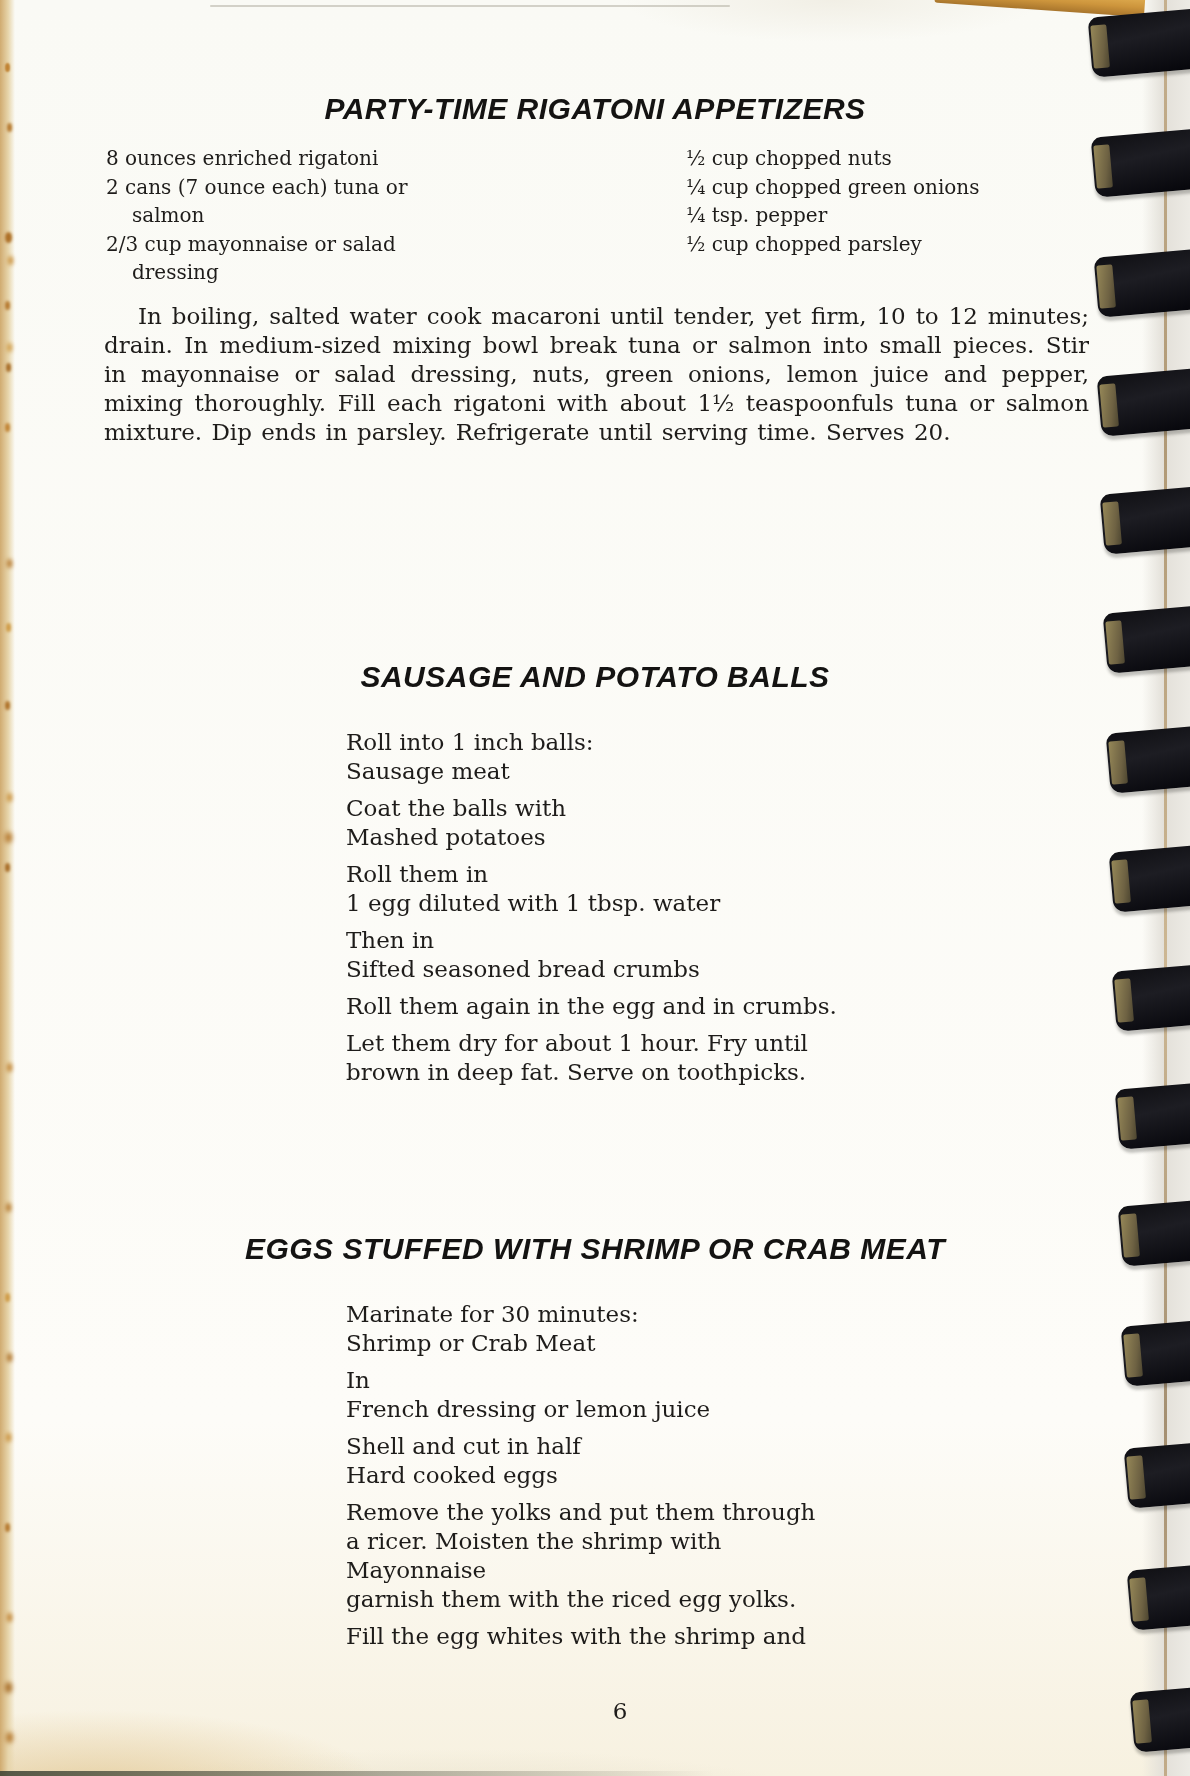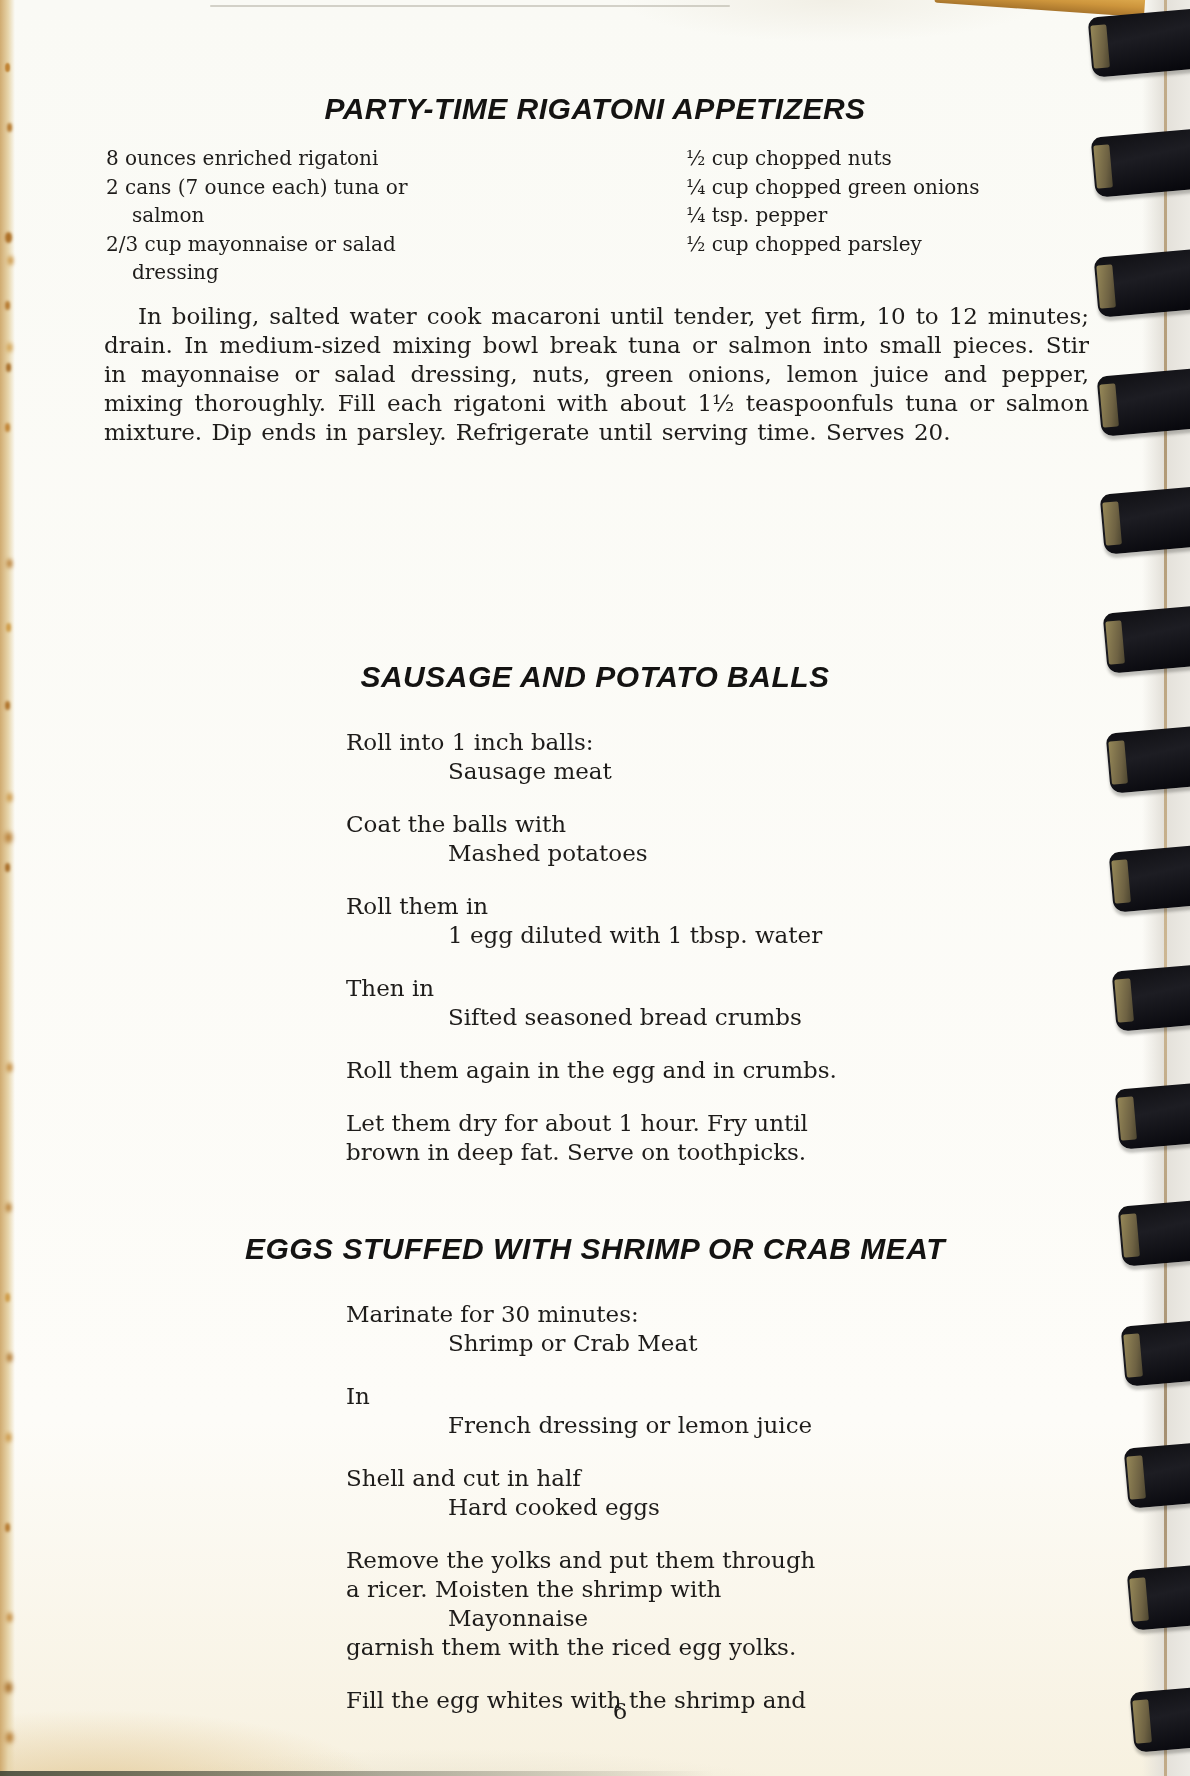--- a/index.html
+++ b/index.html
@@ -53,22 +53,22 @@
   .ing-col.left{left:106px;}
   .ing-col.right{left:686px;}
   .ing{white-space:nowrap;}
   .ing.wrap{padding-left:26px;}
   .para{position:absolute;top:298px;left:100px;width:985px;margin:4px;z-index:2;
     font-size:23px;line-height:29px;text-align:justify;text-indent:34px;word-spacing:2px;}
   .steps{position:absolute;left:346px;font-size:23px;line-height:29px;z-index:2;}
   .s1{top:728px;}
   .s2{top:1300px;}
   .step{white-space:nowrap;}
-  .step.lvl1{margin-left:102px;}
-  .step.gap{margin-top:24px;}
+  .step.lvl1{}
+  .step.gap{margin-top:8px;}
   .page-num{position:absolute;top:1698px;left:560px;width:120px;text-align:center;
     font-size:23px;z-index:2;}
 </style>
 </head>
 <body>
 
 <div class="scan">
 
   <div class="left-edge"></div>
   <div class="top-edge"></div>

